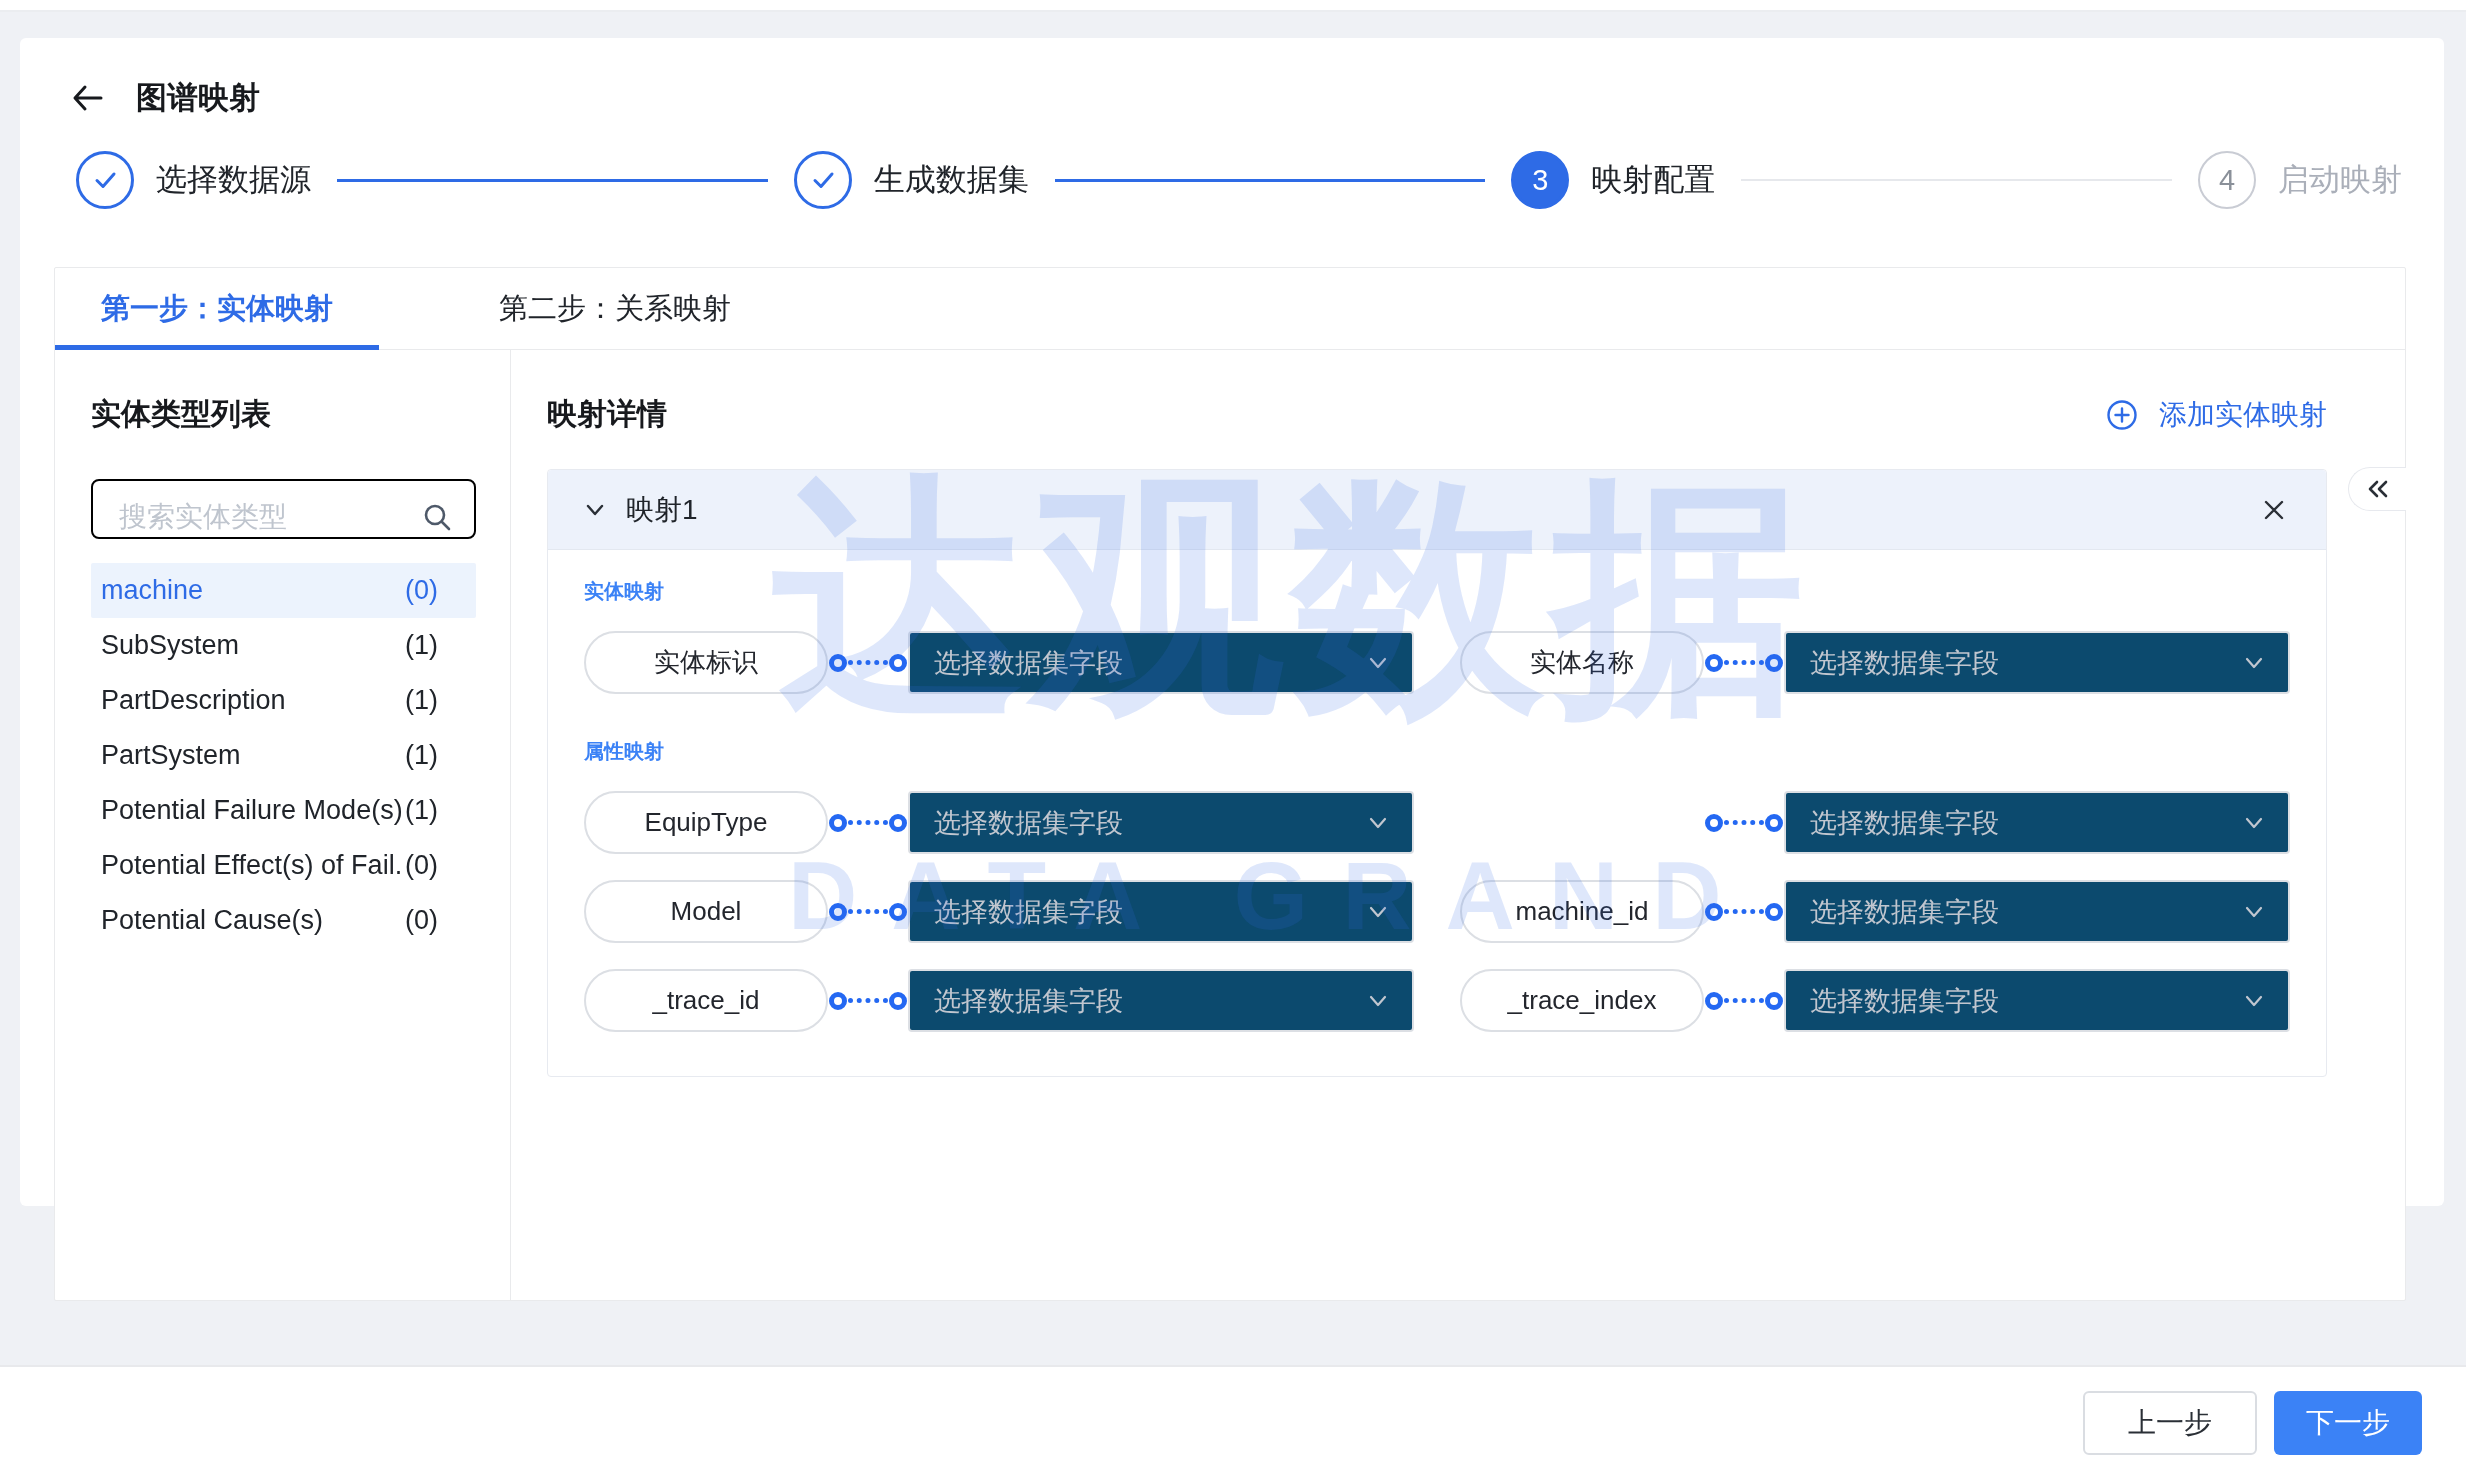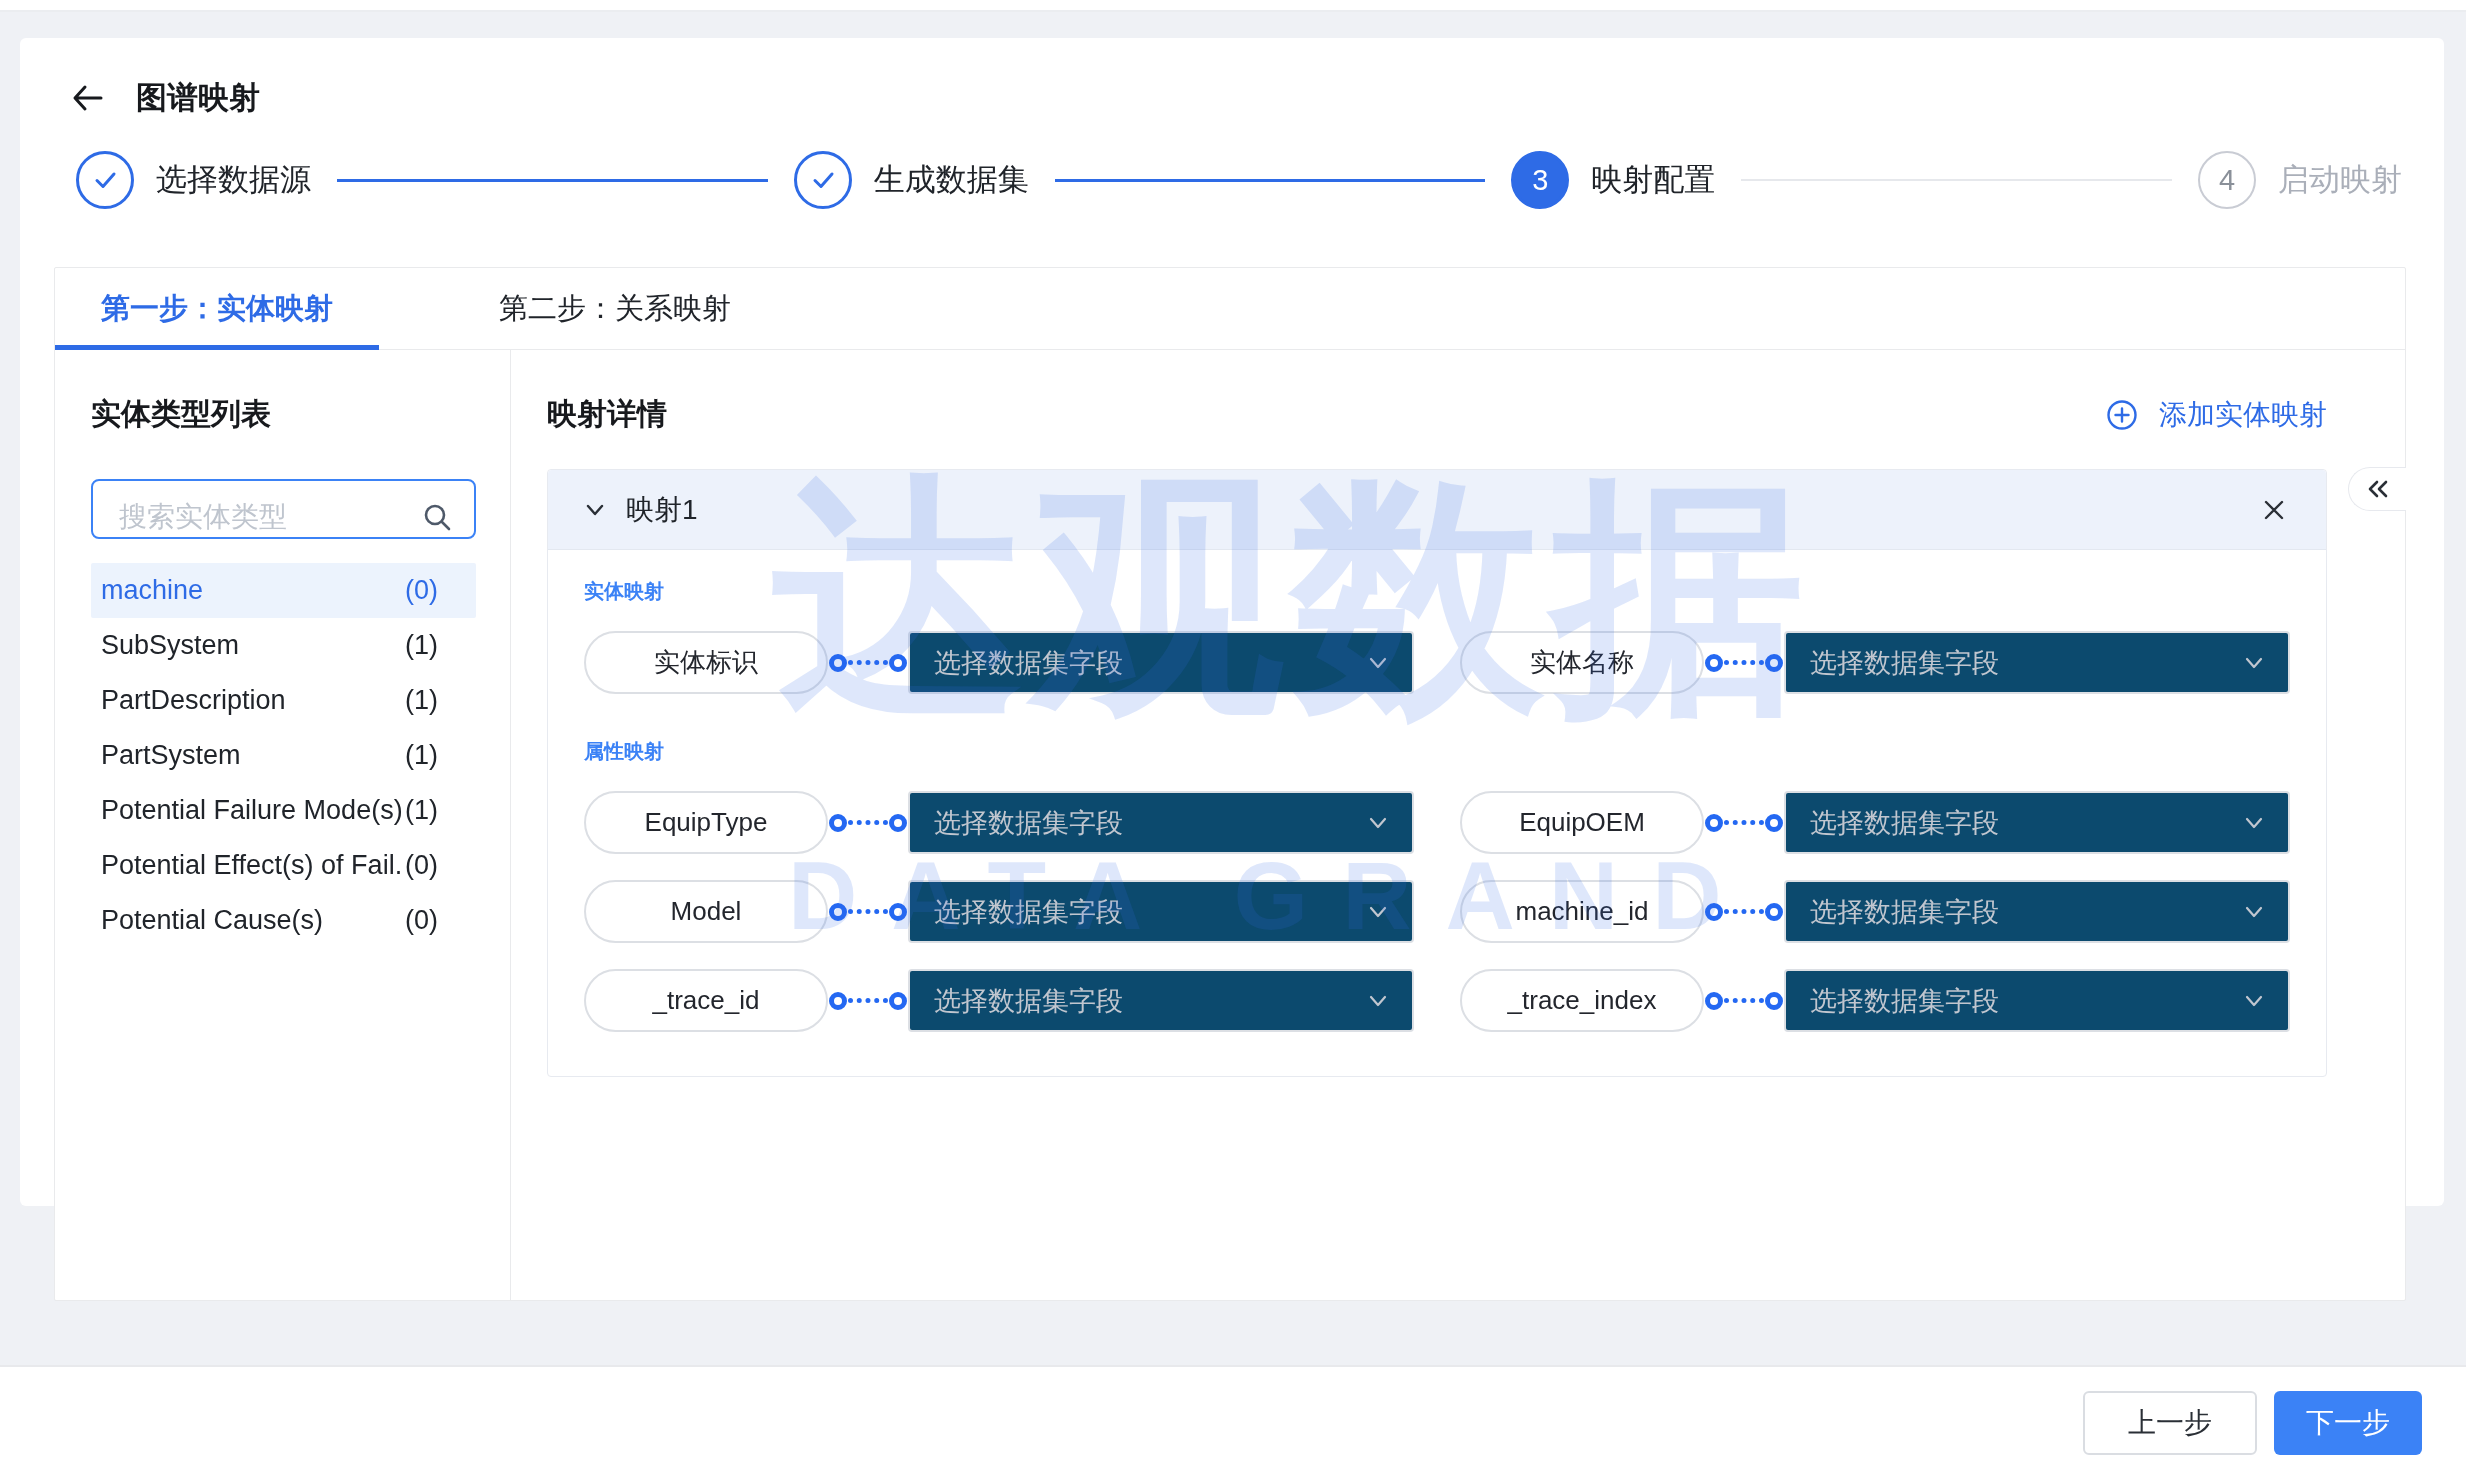--- a/index.html
+++ b/index.html
@@ -50,21 +50,21 @@
   .tab.active { color:#2e6be6; font-weight:700; }
   .tab.active::after { content:""; position:absolute; left:0; right:0; bottom:-1px; height:5px; background:#2e6be6; }
   .tab + .tab { margin-left:74px; }
 
   .content-row { display:flex; height:951px; }
 
   
   .left-panel { width:456px; border-right:1px solid #e9eaec; padding:44px 34px 0 36px; }
   .panel-title { font-size:30px; font-weight:700; color:#17191d; margin-bottom:44px; }
   .search-box {
-    height:60px; border:2px solid #3b82f6; border-radius:8px; display:flex; align-items:center;
+    height:60px; border:2px solid #000000; border-radius:8px; display:flex; align-items:center;
     padding:15px 20px 0 26px; margin-bottom:24px; background:#fff;
   }
   .search-box input {
     border:none; outline:none; flex:1; font-size:28px; color:#1d2129; background:transparent; min-width:0;
     font-family:"Liberation Sans","DejaVu Sans",sans-serif;
   }
   .search-box input::placeholder { color:#bfc5ce; }
   .entity-list { display:flex; flex-direction:column; }
   .entity-item {
     height:55px; display:flex; align-items:center; justify-content:space-between;
@@ -315,21 +315,20 @@
                 <div class="select">
                   <span class="ph">选择数据集字段</span>
                   <span>
                       <svg width="28" height="28" viewBox="0 0 28 28">
                         <path d="M7 10 L14 18 L21 10" fill="none" stroke="#c1c6cf" stroke-width="2.2" stroke-linecap="round" stroke-linejoin="round"></path>
                       </svg>
                     </span>
                 </div>
               </div>
               <div class="map-group">
-                <div class="pill">EquipOEM</div>
                 <div class="conn">
                     <span class="ring"></span>
                     <span class="dots"></span>
                     <span class="ring"></span>
                   </div>
                 <div class="select">
                   <span class="ph">选择数据集字段</span>
                   <span>
                       <svg width="28" height="28" viewBox="0 0 28 28">
                         <path d="M7 10 L14 18 L21 10" fill="none" stroke="#c1c6cf" stroke-width="2.2" stroke-linecap="round" stroke-linejoin="round"></path>

